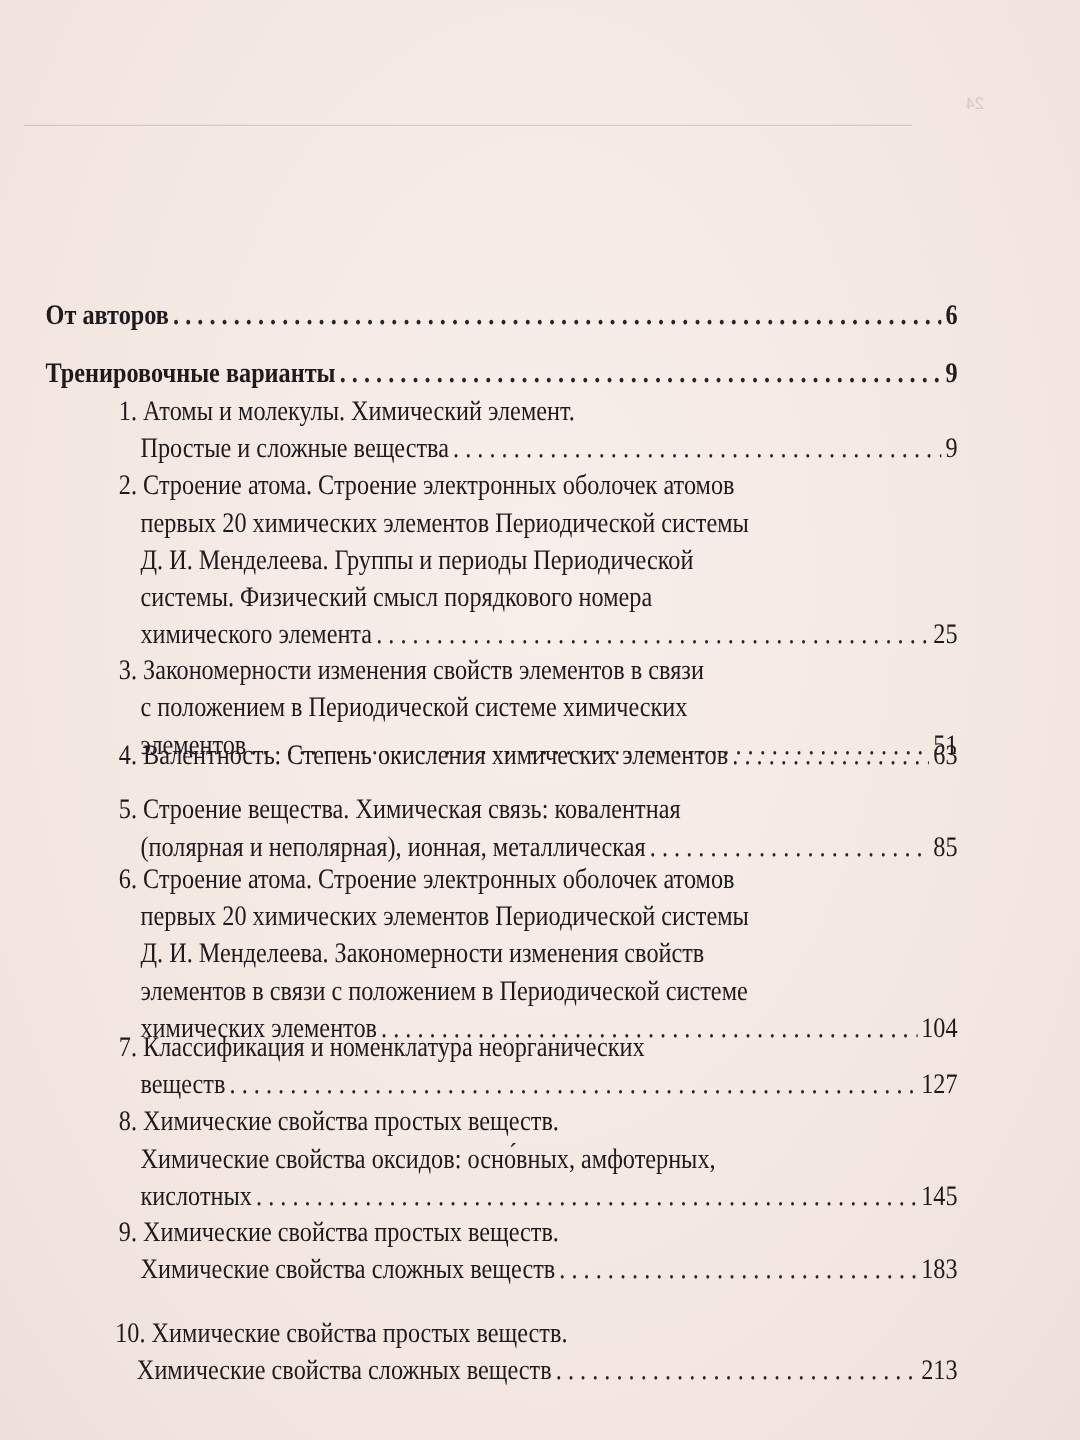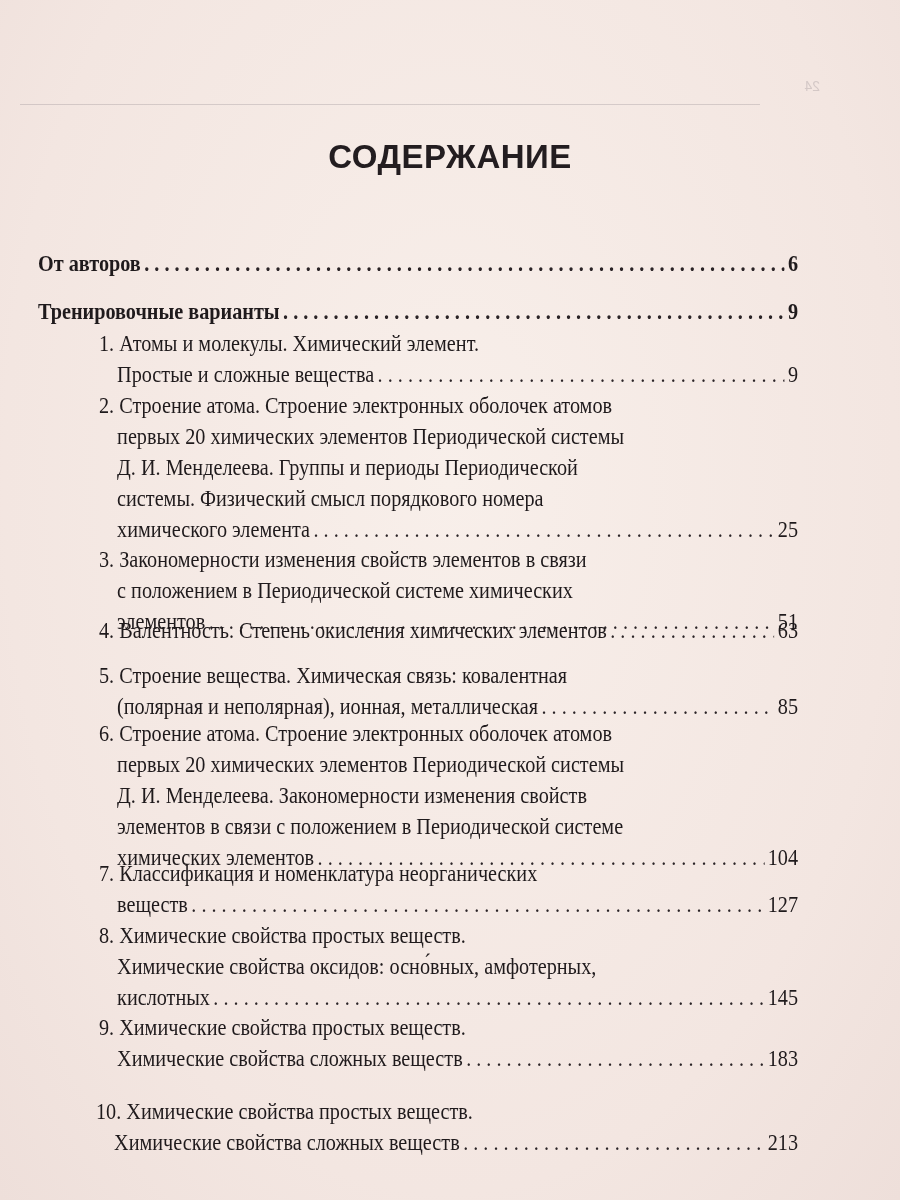--- a/index.html
+++ b/index.html
@@ -54,21 +54,20 @@
     .line .page-num { flex: 0 0 auto; text-align: right; }
     .bold { font-weight: bold; }
   </style>
 </head>
 <body>
 
 <div class="page">
   <div class="bleed">24 &nbsp;&nbsp;&nbsp;&nbsp;&nbsp;&nbsp;&nbsp;&nbsp;&nbsp;&nbsp;&nbsp;&nbsp;&nbsp;&nbsp;&nbsp;&nbsp;&nbsp;&nbsp;&nbsp;&nbsp;&nbsp;&nbsp;&nbsp;&nbsp;&nbsp;&nbsp;&nbsp;&nbsp;&nbsp;&nbsp;&nbsp;&nbsp;&nbsp;&nbsp;&nbsp;&nbsp;&nbsp;&nbsp;&nbsp;&nbsp;&nbsp;&nbsp;&nbsp;&nbsp;&nbsp;&nbsp;&nbsp;&nbsp;&nbsp;&nbsp;&nbsp;&nbsp;&nbsp;&nbsp;&nbsp;&nbsp;&nbsp;&nbsp;&nbsp;&nbsp;&nbsp;&nbsp;&nbsp;&nbsp;&nbsp;&nbsp;&nbsp;&nbsp;&nbsp;&nbsp;&nbsp;&nbsp;&nbsp;&nbsp;&nbsp;&nbsp;&nbsp;&nbsp;&nbsp;&nbsp;&nbsp;&nbsp;&nbsp;&nbsp;&nbsp;&nbsp;&nbsp;&nbsp;&nbsp;&nbsp;&nbsp;&nbsp;&nbsp;&nbsp;&nbsp;&nbsp;&nbsp;&nbsp;&nbsp;&nbsp;&nbsp;&nbsp;&nbsp;&nbsp;&nbsp;&nbsp;&nbsp;&nbsp;&nbsp;&nbsp;&nbsp;&nbsp;&nbsp;&nbsp;&nbsp;&nbsp;&nbsp;&nbsp;</div>
   <div class="bleed-rule"></div>
 
-  <h1 class="title">СОДЕРЖАНИЕ</h1>
 
   <div class="toc" id="toc">
       <div class="entry bold" style="top: 248px; left: 38px; width: 883.721px;">
         <div class="line">
           <span class="txt">От авторов</span>
           <span class="dots"></span>
           <span class="page-num">6</span>
         </div>
       </div>
       <div class="entry bold" style="top: 296px; left: 38px; width: 883.721px;">

